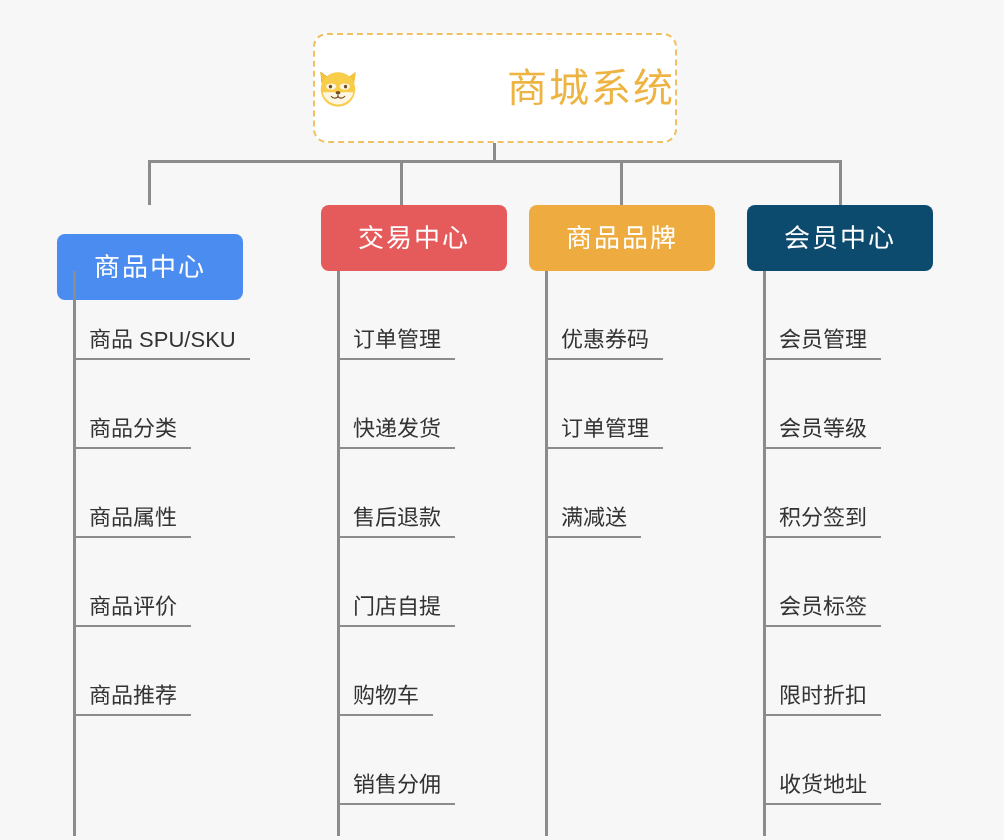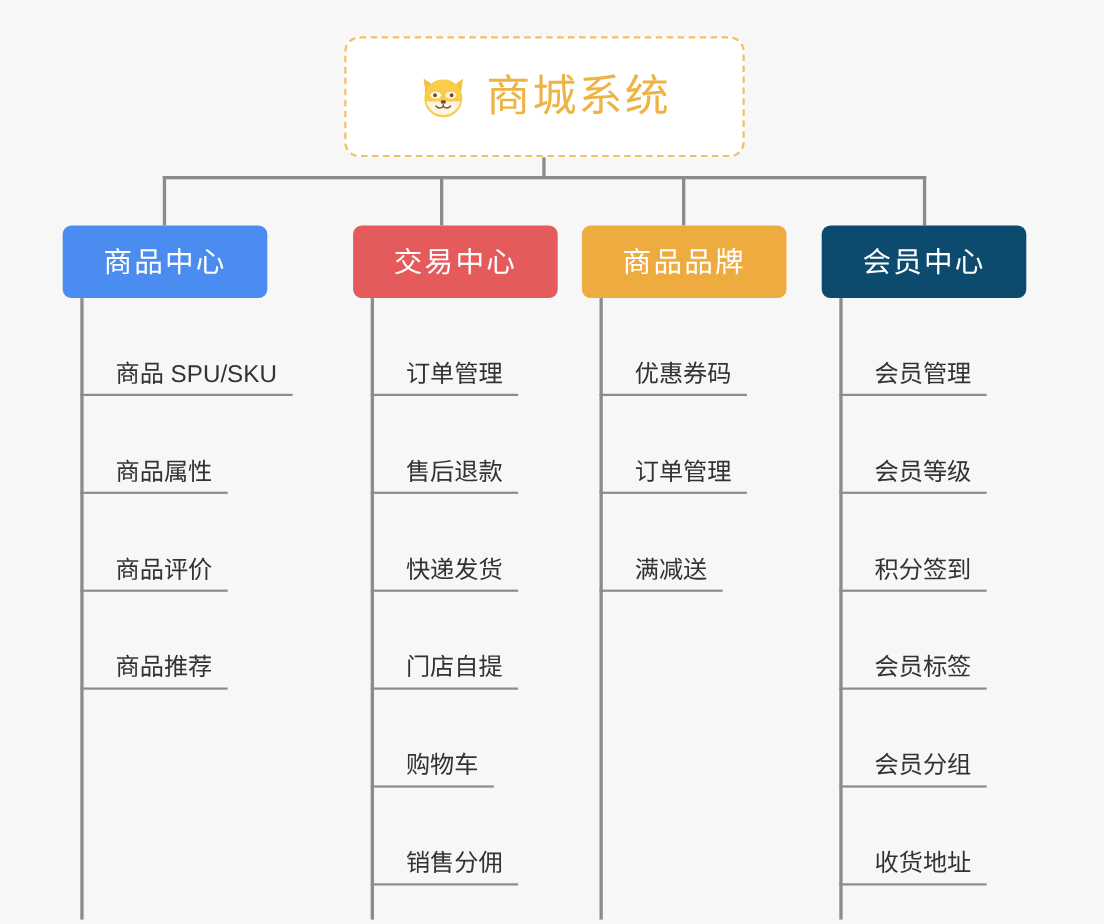--- a/index.html
+++ b/index.html
@@ -28,21 +28,21 @@
     left: 313px;
     top: 33px;
     width: 364px;
     height: 110px;
     background: #ffffff;
     border: 2px dashed #f0c063;
     border-radius: 14px;
     box-sizing: border-box;
     display: flex;
     align-items: center;
-    justify-content: center;
+    justify-content: space-between;
     gap: 16px;
   }
   .root-emoji {
     width: 46px;
     height: 46px;
     position: relative;
     flex: none;
   }
   .root-emoji svg { display: block; width: 46px; height: 46px; }
   .root-title {
@@ -103,21 +103,21 @@
   .leaf {
     position: relative;
     height: 89px;
     box-sizing: border-box;
     display: flex;
     align-items: flex-end;
   }
   .leaf-inner {
     position: relative;
     display: inline-block;
-    padding: 0 14px 6px 32px;
+    padding: 0 14px 6px 16px;
     border-bottom: 2px solid #8c8c8c;
     margin-left: 0;
   }
   .leaf-label {
     font-size: 22px;
     line-height: 1.1;
     color: #333333;
     white-space: nowrap;
   }
 </style>
@@ -151,27 +151,30 @@
   <div class="line v-line" style="left:493px; top:143px; height:19px;"></div>
 
   <div class="line h-line" style="left:148px; top:160px; width:694px;"></div>
 
   <div class="line v-line" style="left:148px; top:160px; height:45px;"></div>
   <div class="line v-line" style="left:400px; top:160px; height:45px;"></div>
   <div class="line v-line" style="left:620px; top:160px; height:45px;"></div>
   <div class="line v-line" style="left:839px; top:160px; height:45px;"></div>
 
   <div class="column" style="left:57px;">
-    <div class="cat-box" style="background:#4a8cf0;">
+    <div class="cat-box" style="background:#4a8cf0;margin-top:29px;">
       <span class="cat-label">商品中心</span>
     </div>
     <div class="spine"></div>
     <div class="leaf-list">
       <div class="leaf">
           <span class="leaf-inner"><span class="leaf-label">商品 SPU/SKU</span></span>
+        </div>
+      <div class="leaf">
+          <span class="leaf-inner"><span class="leaf-label">商品分类</span></span>
         </div>
       <div class="leaf">
           <span class="leaf-inner"><span class="leaf-label">商品属性</span></span>
         </div>
       <div class="leaf">
           <span class="leaf-inner"><span class="leaf-label">商品评价</span></span>
         </div>
       <div class="leaf">
           <span class="leaf-inner"><span class="leaf-label">商品推荐</span></span>
         </div>
@@ -181,24 +184,24 @@
   <div class="column" style="left:309px;margin-left:12px;">
     <div class="cat-box" style="background:#e55a5a;">
       <span class="cat-label">交易中心</span>
     </div>
     <div class="spine"></div>
     <div class="leaf-list">
       <div class="leaf">
           <span class="leaf-inner"><span class="leaf-label">订单管理</span></span>
         </div>
       <div class="leaf">
+          <span class="leaf-inner"><span class="leaf-label">快递发货</span></span>
+        </div>
+      <div class="leaf">
           <span class="leaf-inner"><span class="leaf-label">售后退款</span></span>
-        </div>
-      <div class="leaf">
-          <span class="leaf-inner"><span class="leaf-label">快递发货</span></span>
         </div>
       <div class="leaf">
           <span class="leaf-inner"><span class="leaf-label">门店自提</span></span>
         </div>
       <div class="leaf">
           <span class="leaf-inner"><span class="leaf-label">购物车</span></span>
         </div>
       <div class="leaf">
           <span class="leaf-inner"><span class="leaf-label">销售分佣</span></span>
         </div>
@@ -235,21 +238,21 @@
       <div class="leaf">
           <span class="leaf-inner"><span class="leaf-label">会员等级</span></span>
         </div>
       <div class="leaf">
           <span class="leaf-inner"><span class="leaf-label">积分签到</span></span>
         </div>
       <div class="leaf">
           <span class="leaf-inner"><span class="leaf-label">会员标签</span></span>
         </div>
       <div class="leaf">
-          <span class="leaf-inner"><span class="leaf-label">会员分组</span></span>
+          <span class="leaf-inner"><span class="leaf-label">限时折扣</span></span>
         </div>
       <div class="leaf">
           <span class="leaf-inner"><span class="leaf-label">收货地址</span></span>
         </div>
     </div>
   </div>
 
 </div>
 
 </body></html>

